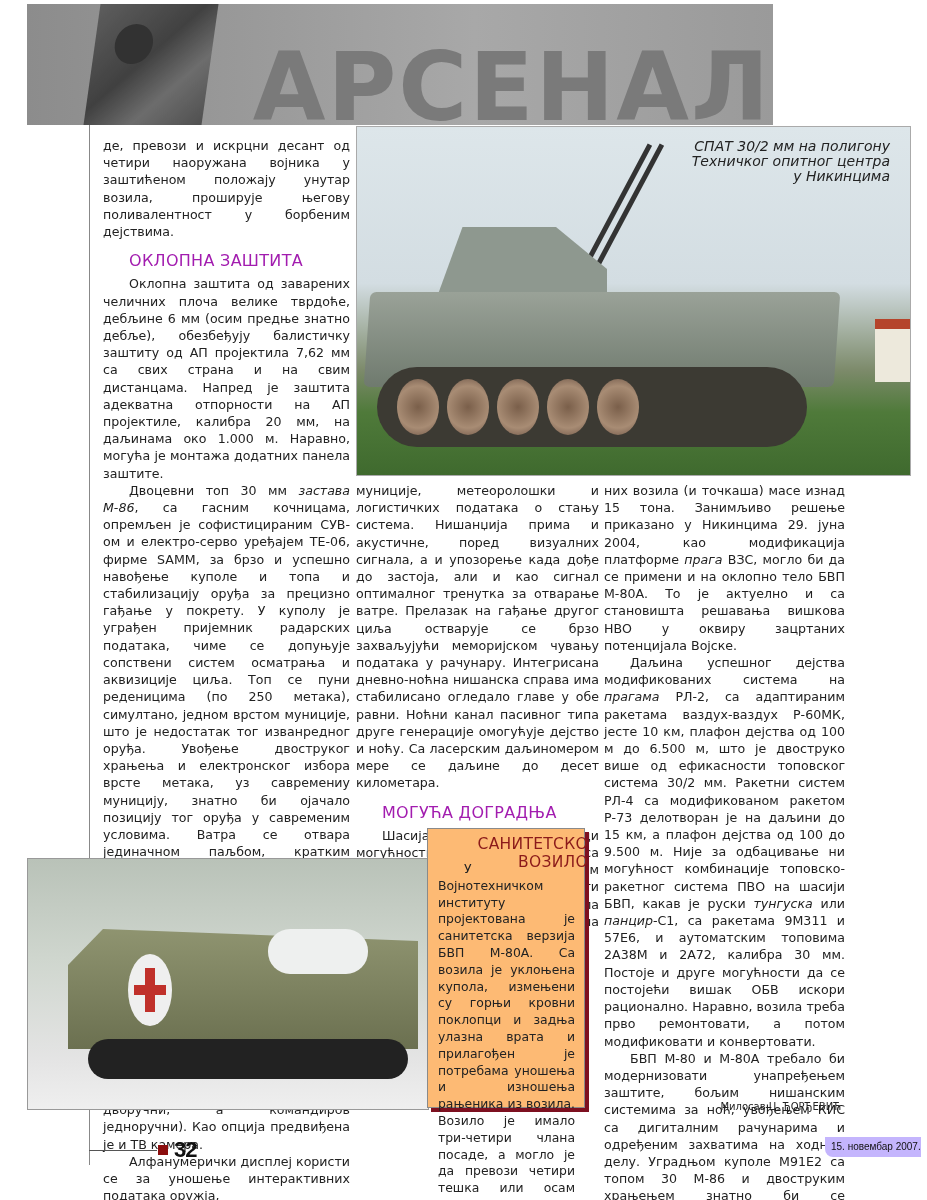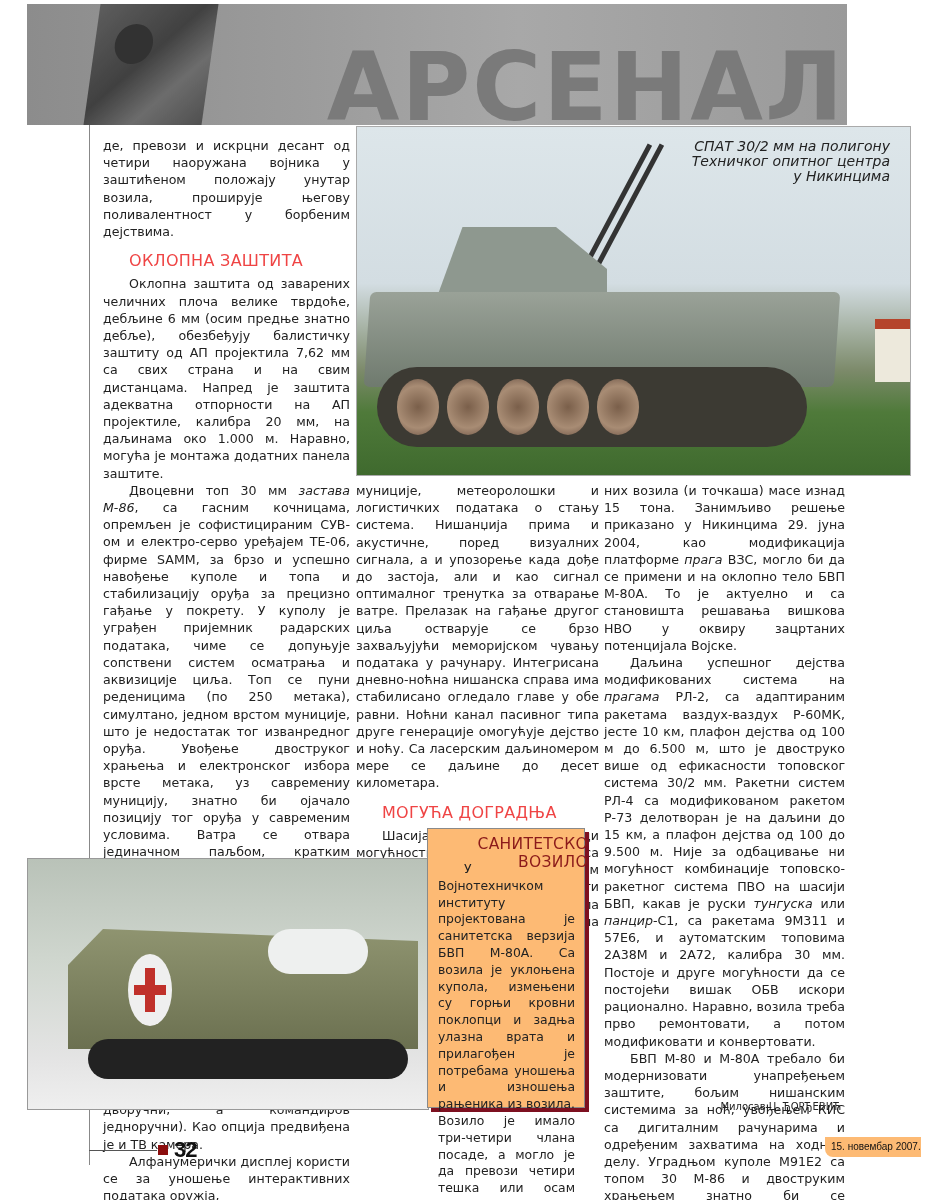--- a/index.html
+++ b/index.html
@@ -1,34 +1,34 @@
 <!DOCTYPE html>
 <html><head>
 <meta charset="utf-8">
 <style>
   html, body { margin:0; padding:0; }
   body { width:927px; height:1200px; position:relative; background:#ffffff; overflow:hidden;
          font-family:"DejaVu Sans", sans-serif; color:#222; }
-  .banner { position:absolute; left:27px; top:4px; width:820px; height:121px;
+  .banner { position:absolute; left:27px; top:4px; width:746px; height:121px;
             background:linear-gradient(90deg,#8c8c8c 0%,#9c9c9c 35%,#a8a8a8 60%,#9a9a9a 100%); overflow:hidden; }
   .banner .scope { position:absolute; left:65px; top:0; width:118px; height:121px;
             background:linear-gradient(135deg,#555 0%,#333 45%,#666 70%,#444 100%);
             transform:skewX(-8deg); opacity:.85; }
   .banner .scope:after { content:""; position:absolute; left:20px; top:20px; width:38px; height:40px;
             border-radius:50%; background:#222; }
   .banner .title { position:absolute; right:2px; bottom:-10px; font-family:"DejaVu Sans", sans-serif;
             font-weight:bold; font-size:94px; letter-spacing:2px; color:#7a7a7a; line-height:1; }
   .vrule { position:absolute; left:89px; top:125px; width:1px; height:1040px; background:#888; }
   .col { position:absolute; font-size:12.6px; line-height:17.2px; text-align:justify; hyphens:none; }
   .col p { margin:0; }
   .col p.ind { text-indent:26px; }
   .col1 { left:103px; top:137px; width:247px; }
   .col2 { left:356px; top:482px; width:243px; }
   .col3 { left:604px; top:482px; width:241px; }
-  h2.sec { font-family:"DejaVu Sans", sans-serif; font-weight:normal; color:#ef4444;
+  h2.sec { font-family:"DejaVu Sans", sans-serif; font-weight:normal; color:#a21caf;
            font-size:16px; margin:12px 0 6px 26px; letter-spacing:.3px; }
   .photo-top { position:absolute; left:356px; top:126px; width:553px; height:348px;
            background:linear-gradient(180deg,#dde6ea 0%,#d3dde2 45%,#7c8a6a 70%,#4f7a3a 82%,#3f6a2e 100%);
            border:1px solid #aaa; overflow:hidden; }
   .photo-top .hull { position:absolute; left:10px; top:165px; width:470px; height:95px;
            background:linear-gradient(180deg,#9aa298,#6f7a6e); transform:skewX(-4deg); border-radius:6px; }
   .photo-top .turret { position:absolute; left:80px; top:100px; width:170px; height:70px;
            background:#8e988f; clip-path:polygon(15% 0,70% 0,100% 60%,100% 100%,0 100%); }
   .photo-top .gun { position:absolute; left:220px; top:0; width:5px; height:150px; background:#333;
            transform-origin:bottom; transform:rotate(28deg); }
@@ -56,21 +56,21 @@
   .sidebar-title { position:absolute; left:-12px; top:6px; width:172px; text-align:right;
            font-size:15.5px; color:#8b1a1a; letter-spacing:.3px; }
   .sidebar-text { position:absolute; left:10px; top:32px; width:137px; font-size:12.4px; line-height:16.8px;
            text-align:justify; }
   .sidebar-text p { margin:0; text-indent:26px; }
   .author { position:absolute; right:86px; top:1101px; font-size:10px; color:#222; }
   .foot-line { position:absolute; left:89px; top:1150px; width:68px; height:1px; background:#555; }
   .foot-sq { position:absolute; left:158px; top:1145px; width:10px; height:10px; background:#8b0e0e; }
   .page-num { position:absolute; left:174px; top:1137px; font-family:Liberation Sans, sans-serif;
            font-weight:bold; font-size:22px; letter-spacing:-1px; color:#111; }
-  .date-tag { position:absolute; left:825px; top:1137px; width:96px; height:20px; background:#fdba74;
+  .date-tag { position:absolute; left:825px; top:1137px; width:96px; height:20px; background:#c4b5fd;
            border-bottom-left-radius:8px; font-family:"Liberation Sans", sans-serif; font-size:10px;
            line-height:20px; padding-left:6px; color:#111; box-sizing:border-box; }
   i { font-style:italic; }
 </style>
 </head>
 <body>
 
 <div class="banner">
   <div class="scope"></div>
   <div class="title">АРСЕНАЛ</div>

